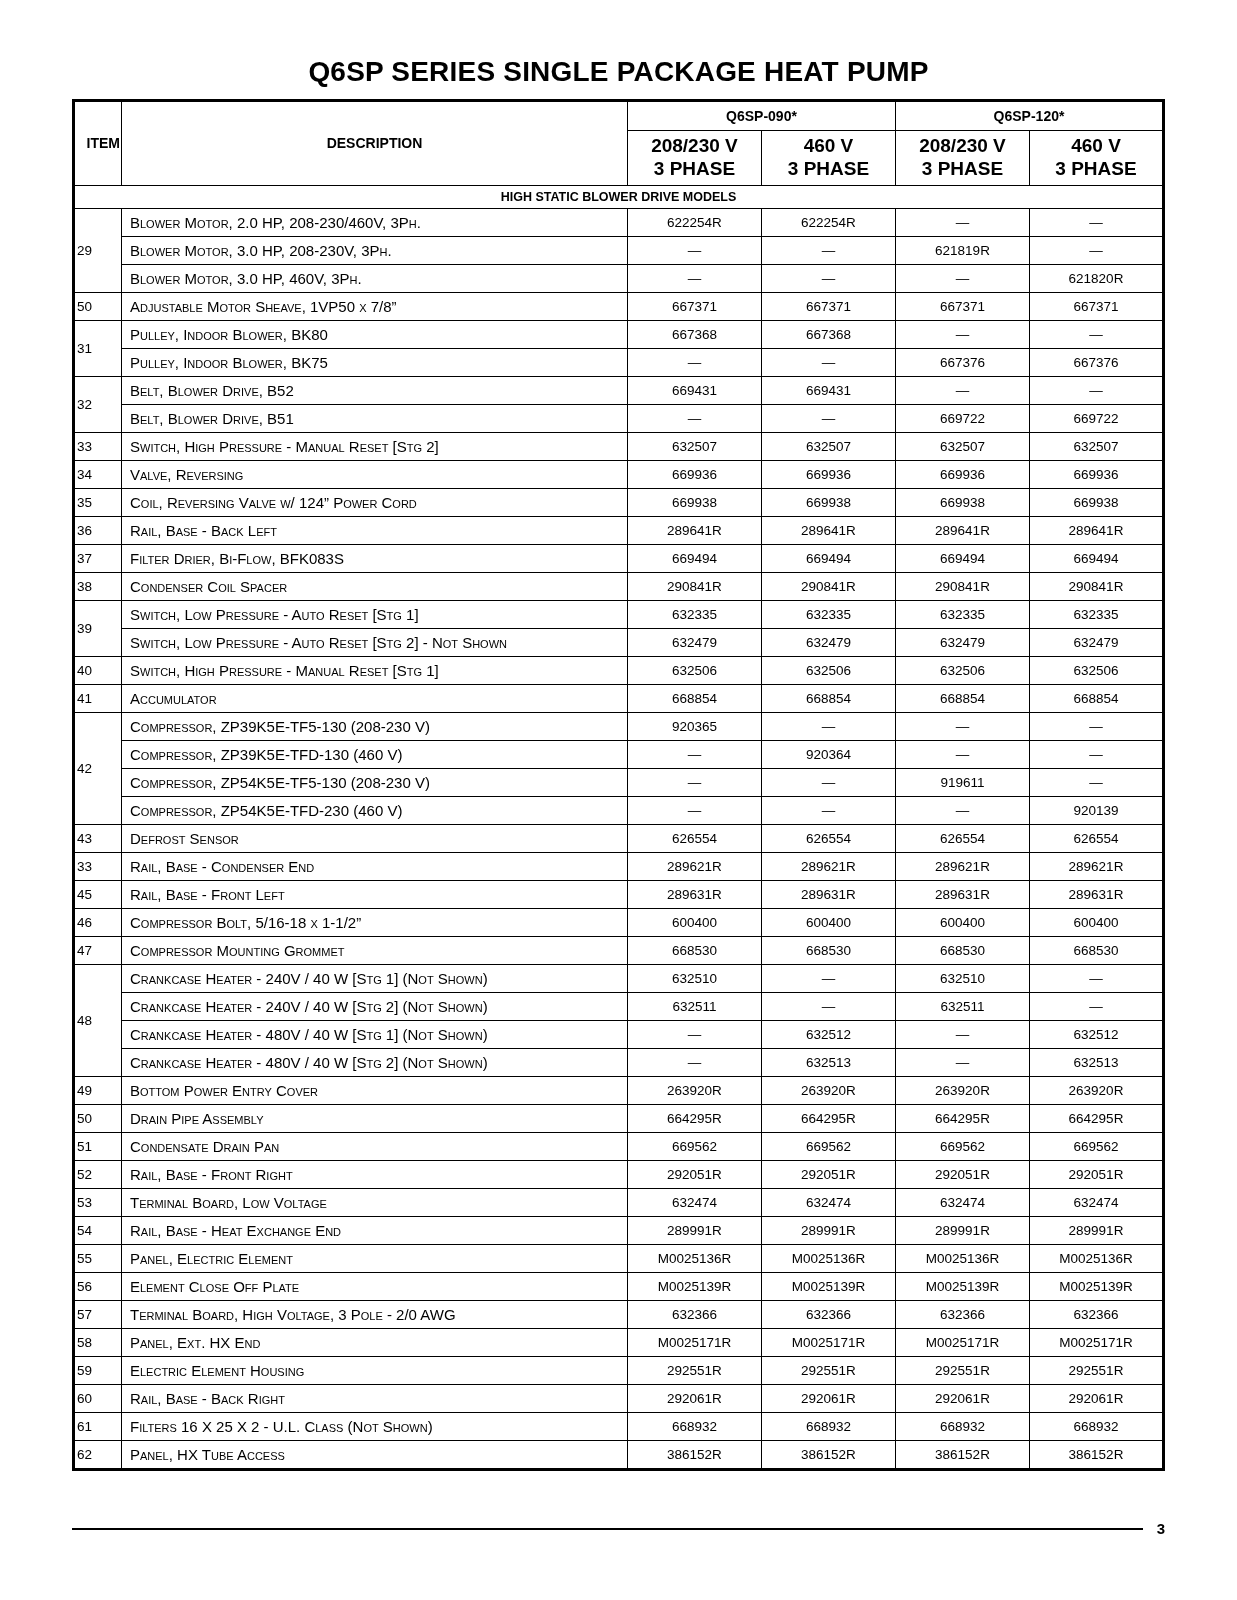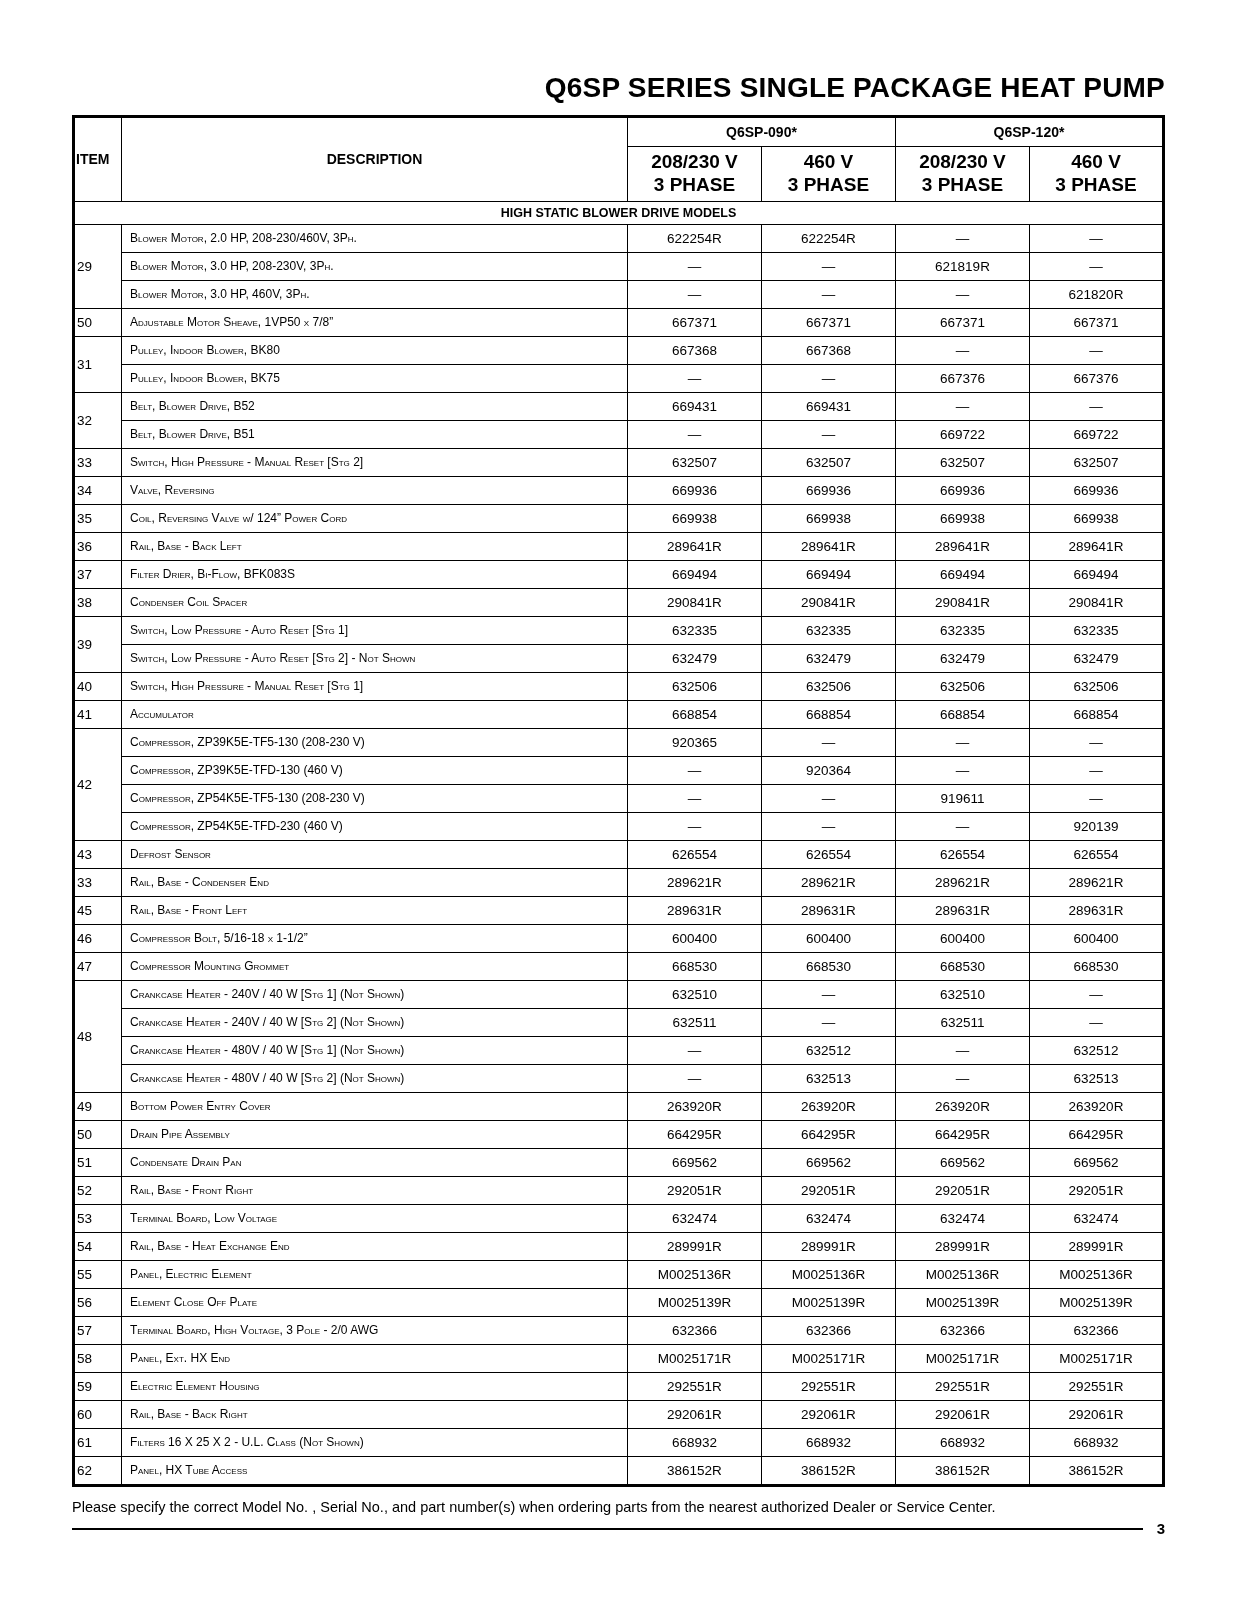--- a/index.html
+++ b/index.html
@@ -10,21 +10,21 @@
     font-family: "Liberation Sans", sans-serif;
   }
   .page {
     width: 1237px;
     height: 1600px;
     box-sizing: border-box;
     padding: 54px 72px 0 72px;
     position: relative;
     background: #ffffff;
   }
-  .title-block { text-align: right; margin-bottom: 10px; margin-top: 16px; }
+  .title-block { text-align: center; margin-bottom: 10px; }
   .title-line {
     font-size: 28px;
     font-weight: bold;
     line-height: 1.25;
     letter-spacing: 0.2px;
   }
   table.parts {
     width: 100%;
     border-collapse: collapse;
     table-layout: fixed;
@@ -34,21 +34,21 @@
   table.parts th, table.parts td {
     border: 1px solid #000;
     vertical-align: middle;
     overflow: hidden;
     white-space: nowrap;
   }
   th.item-h {
     width: 48px;
     font-size: 14px;
     font-weight: bold;
-    text-align: left;
+    text-align: right;
   }
   th.desc-h {
     font-size: 14px;
     font-weight: bold;
     text-align: center;
   }
   th.model-h {
     font-size: 14px;
     font-weight: bold;
     text-align: center;
@@ -68,21 +68,21 @@
     text-align: center;
     height: 20px;
     padding: 1px 0;
   }
   td.item-cell {
     text-align: left;
     font-size: 13.5px;
     padding: 1px 2px;
   }
   td.desc-cell {
-    font-size: 12px;
+    font-size: 15px;
     font-variant: small-caps;
     padding: 1px 6px 1px 8px;
     height: 25px;
   }
   td.part-cell {
     text-align: center;
     font-size: 13.5px;
     padding: 1px 2px;
     height: 25px;
   }
@@ -503,20 +503,19 @@
           <td class="item-cell" rowspan="1">62</td>
           <td class="desc-cell">Panel, HX Tube Access</td>
           <td class="part-cell">386152R</td>
           <td class="part-cell">386152R</td>
           <td class="part-cell">386152R</td>
           <td class="part-cell">386152R</td>
         </tr>
       </tbody>
   </table>
 
-  <div class="footer-note">Please specify the correct Model No. , Serial No., and part number(s) when ordering parts from the nearest authorized Dealer or Service Center.</div>
 
   <div class="page-footer">
     <div class="footer-rule"></div>
     <div class="page-number">3</div>
   </div>
 
 </div>
 
 </body></html>

